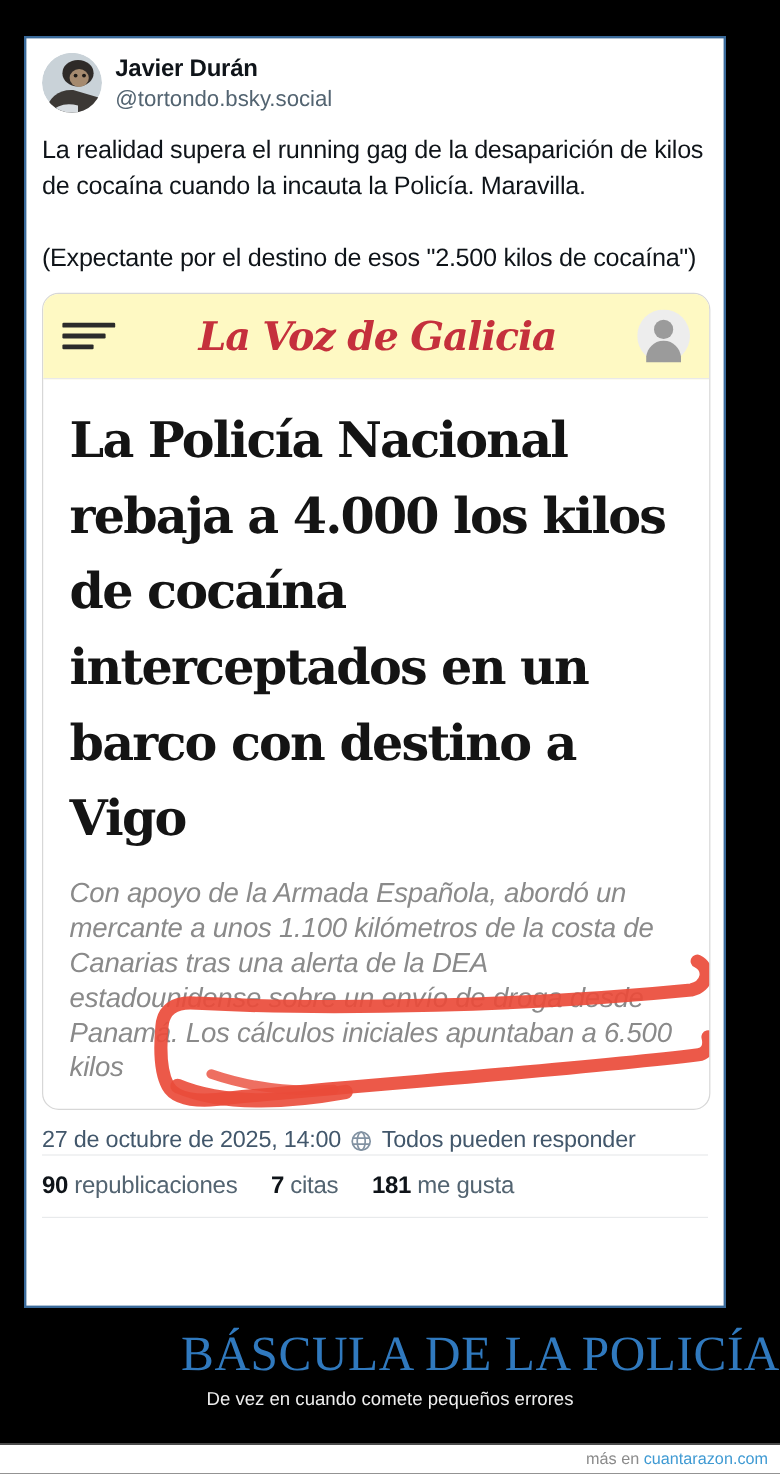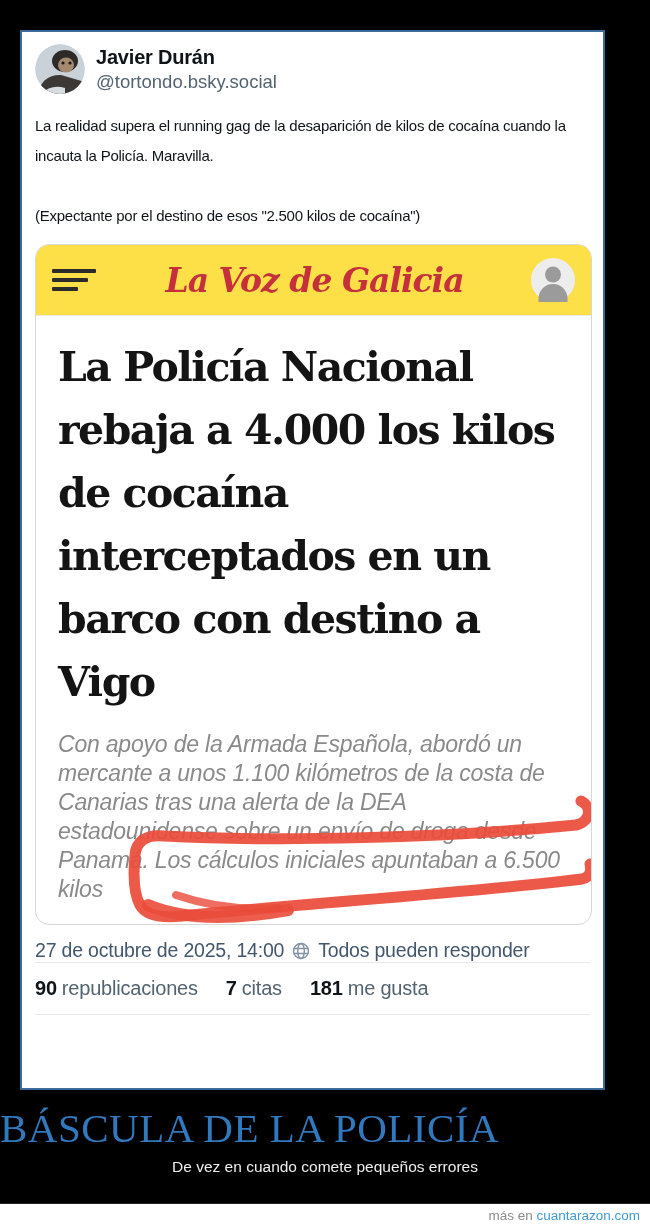--- a/index.html
+++ b/index.html
@@ -19,36 +19,36 @@
     background: #ffffff;
     border: 2px solid #3a6a9a;
     padding: 12px 13px 0 13px;
     overflow: hidden;
   }
   .author-row { display: flex; gap: 11px; align-items: flex-start; height: 54px; }
   .avatar { width: 50px; height: 50px; border-radius: 50%; overflow: hidden; flex: 0 0 auto; }
   .author-name { font-size: 20px; font-weight: bold; color: #0f1419; line-height: 1.3; letter-spacing: -0.2px; }
   .author-handle { font-size: 18.5px; color: #536471; line-height: 1.25; }
 
-  .tweet-body p { font-size: 15px; line-height: 30px; color: #0f1419; letter-spacing: -0.25px; }
+  .tweet-body p { font-size: 21px; line-height: 30px; color: #0f1419; letter-spacing: -0.25px; }
   .tweet-body .p1 { margin-top: 13px; }
   .tweet-body .p2 { margin-top: 30px; margin-bottom: 13px; }
 
   
   .embed-card {
     position: relative;
     width: 557px; height: 681px;
     border: 1px solid #d7d7d7;
     border-radius: 14px;
     overflow: hidden;
     background: #ffffff;
   }
   .embed-header {
     height: 71px;
-    background: #fde047;
+    background: #fef9c3;
     border-bottom: 1px solid #e9e9e9;
     display: flex; align-items: center;
     padding: 0 16px;
   }
   .menu-icon { width: 46px; flex: 0 0 auto; }
   .menu-icon i { display: block; background: #2b2b2b; height: 4px; border-radius: 1px; margin-bottom: 5px; }
   .menu-icon i:nth-child(1) { width: 44px; }
   .menu-icon i:nth-child(2) { width: 36px; }
   .menu-icon i:nth-child(3) { width: 26px; margin-bottom: 0; }
   .masthead {
@@ -96,21 +96,21 @@
     display: flex; gap: 28px;
     font-size: 20px; color: #536471;
     letter-spacing: -0.2px;
   }
   .stat b { color: #0f1419; font-weight: bold; margin-right: 5px; }
 
   
   .caption-title {
     position: absolute;
     left: 0; top: 1104px; width: 650px;
-    text-align: left;
+    text-align: right;
     font-family: "Liberation Serif", serif;
     font-size: 41px;
     color: #3079be;
     letter-spacing: 0.5px;
   }
   .caption-subtitle {
     position: absolute;
     left: 0; top: 1158px; width: 650px;
     text-align: center;
     font-size: 15.5px;

